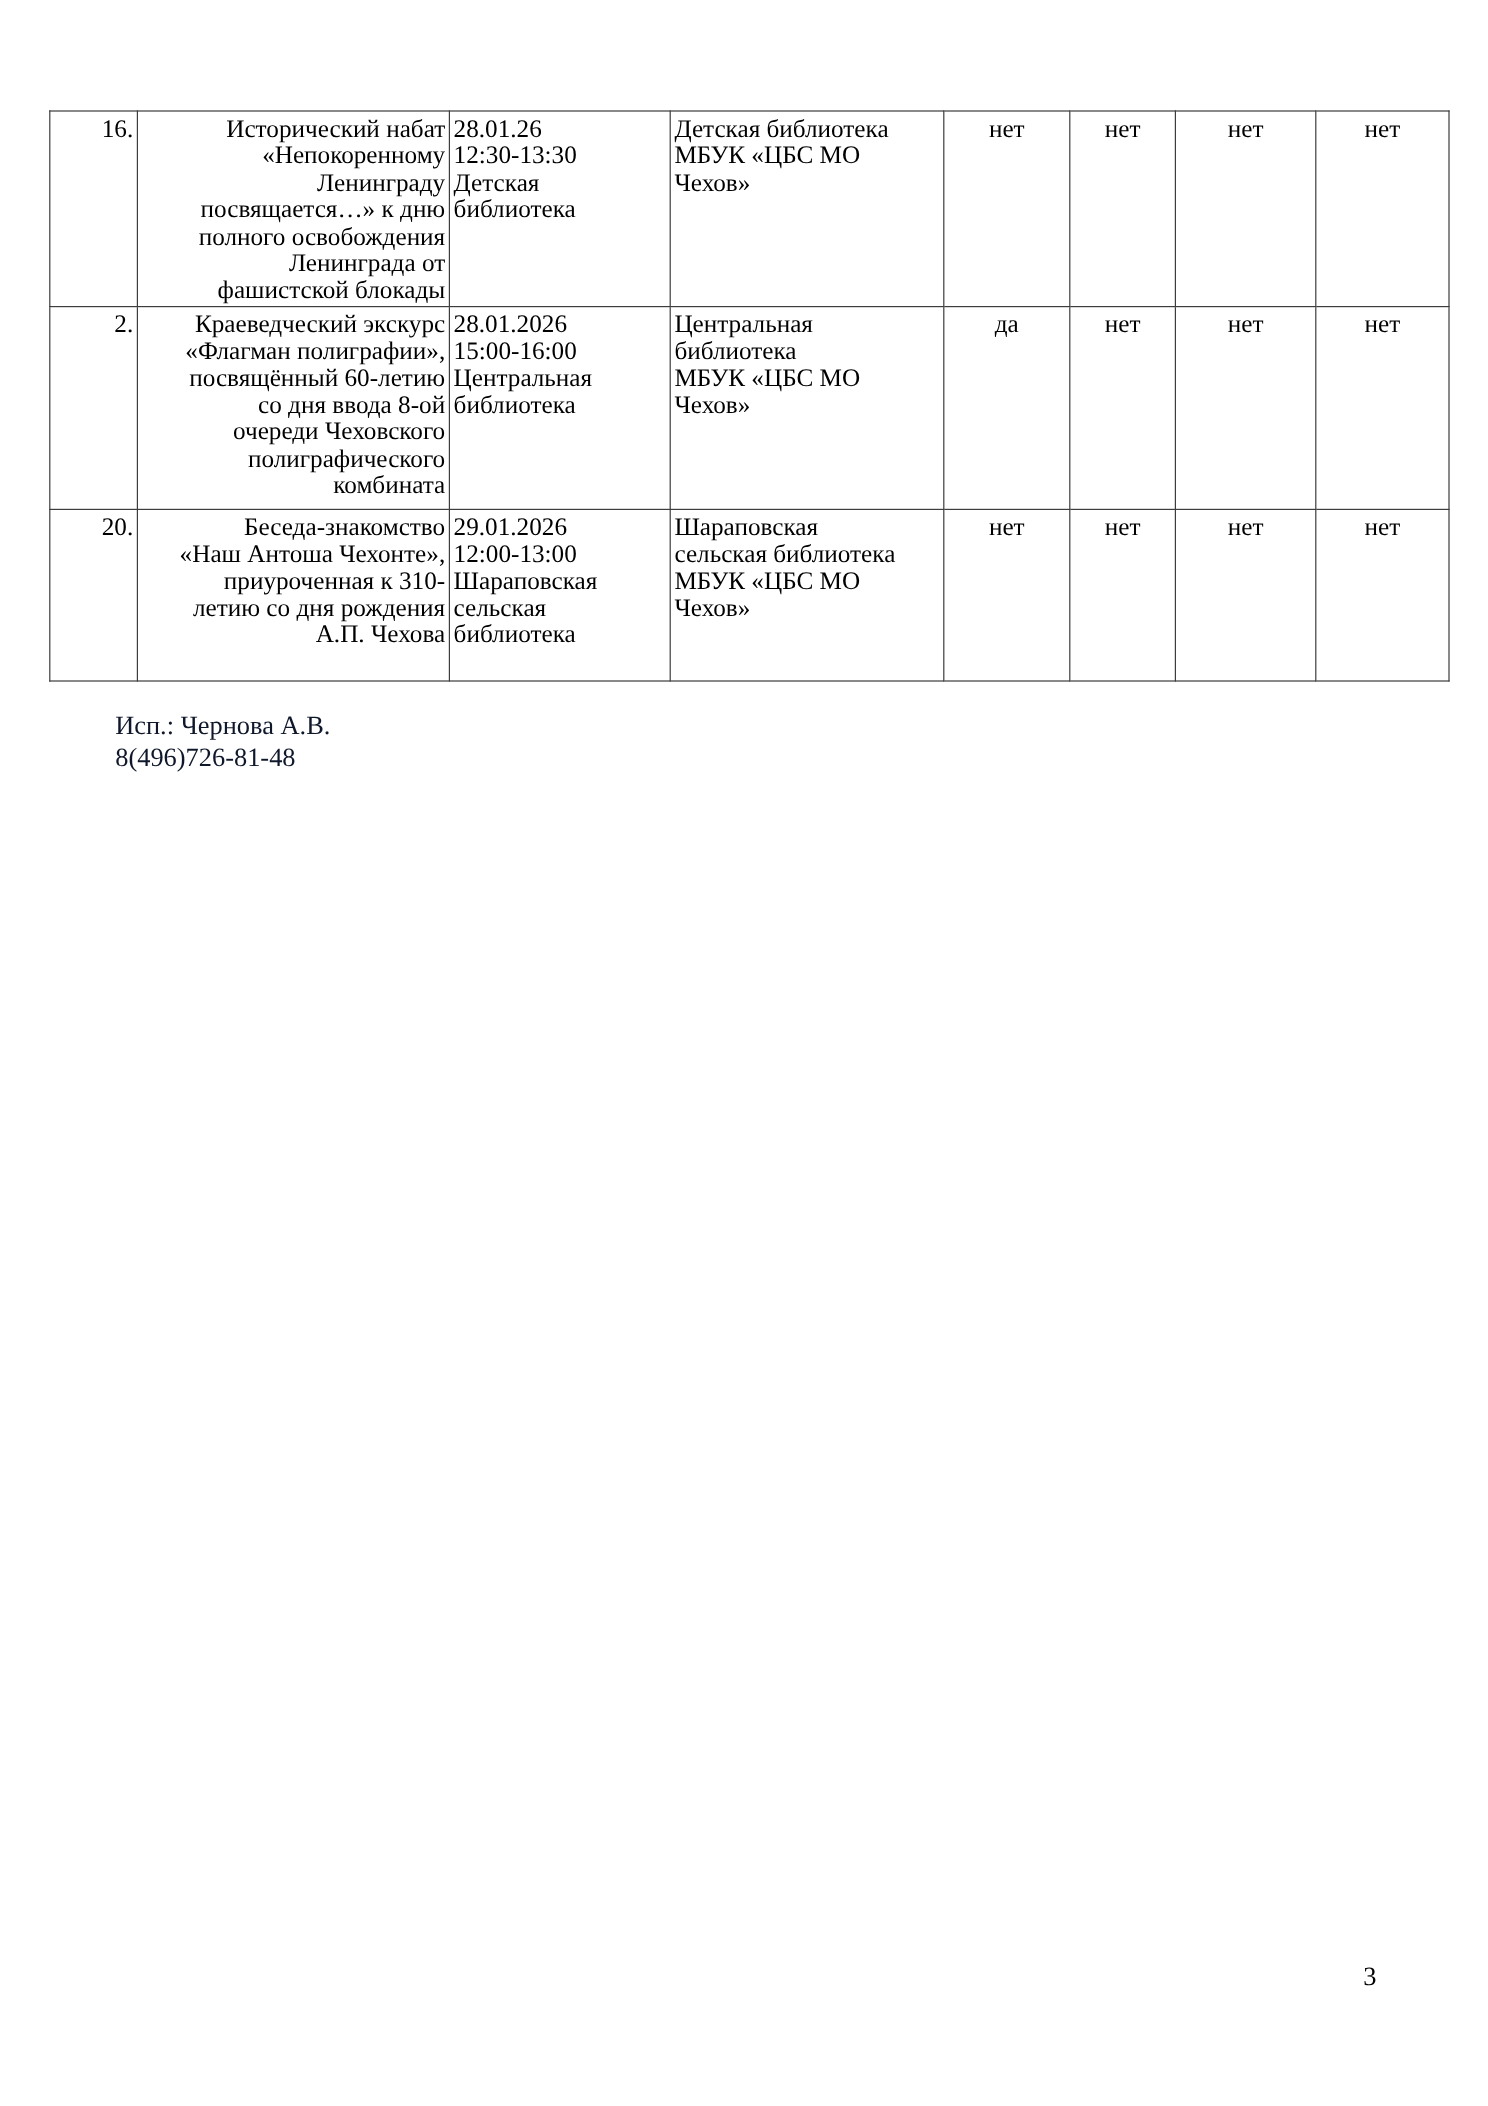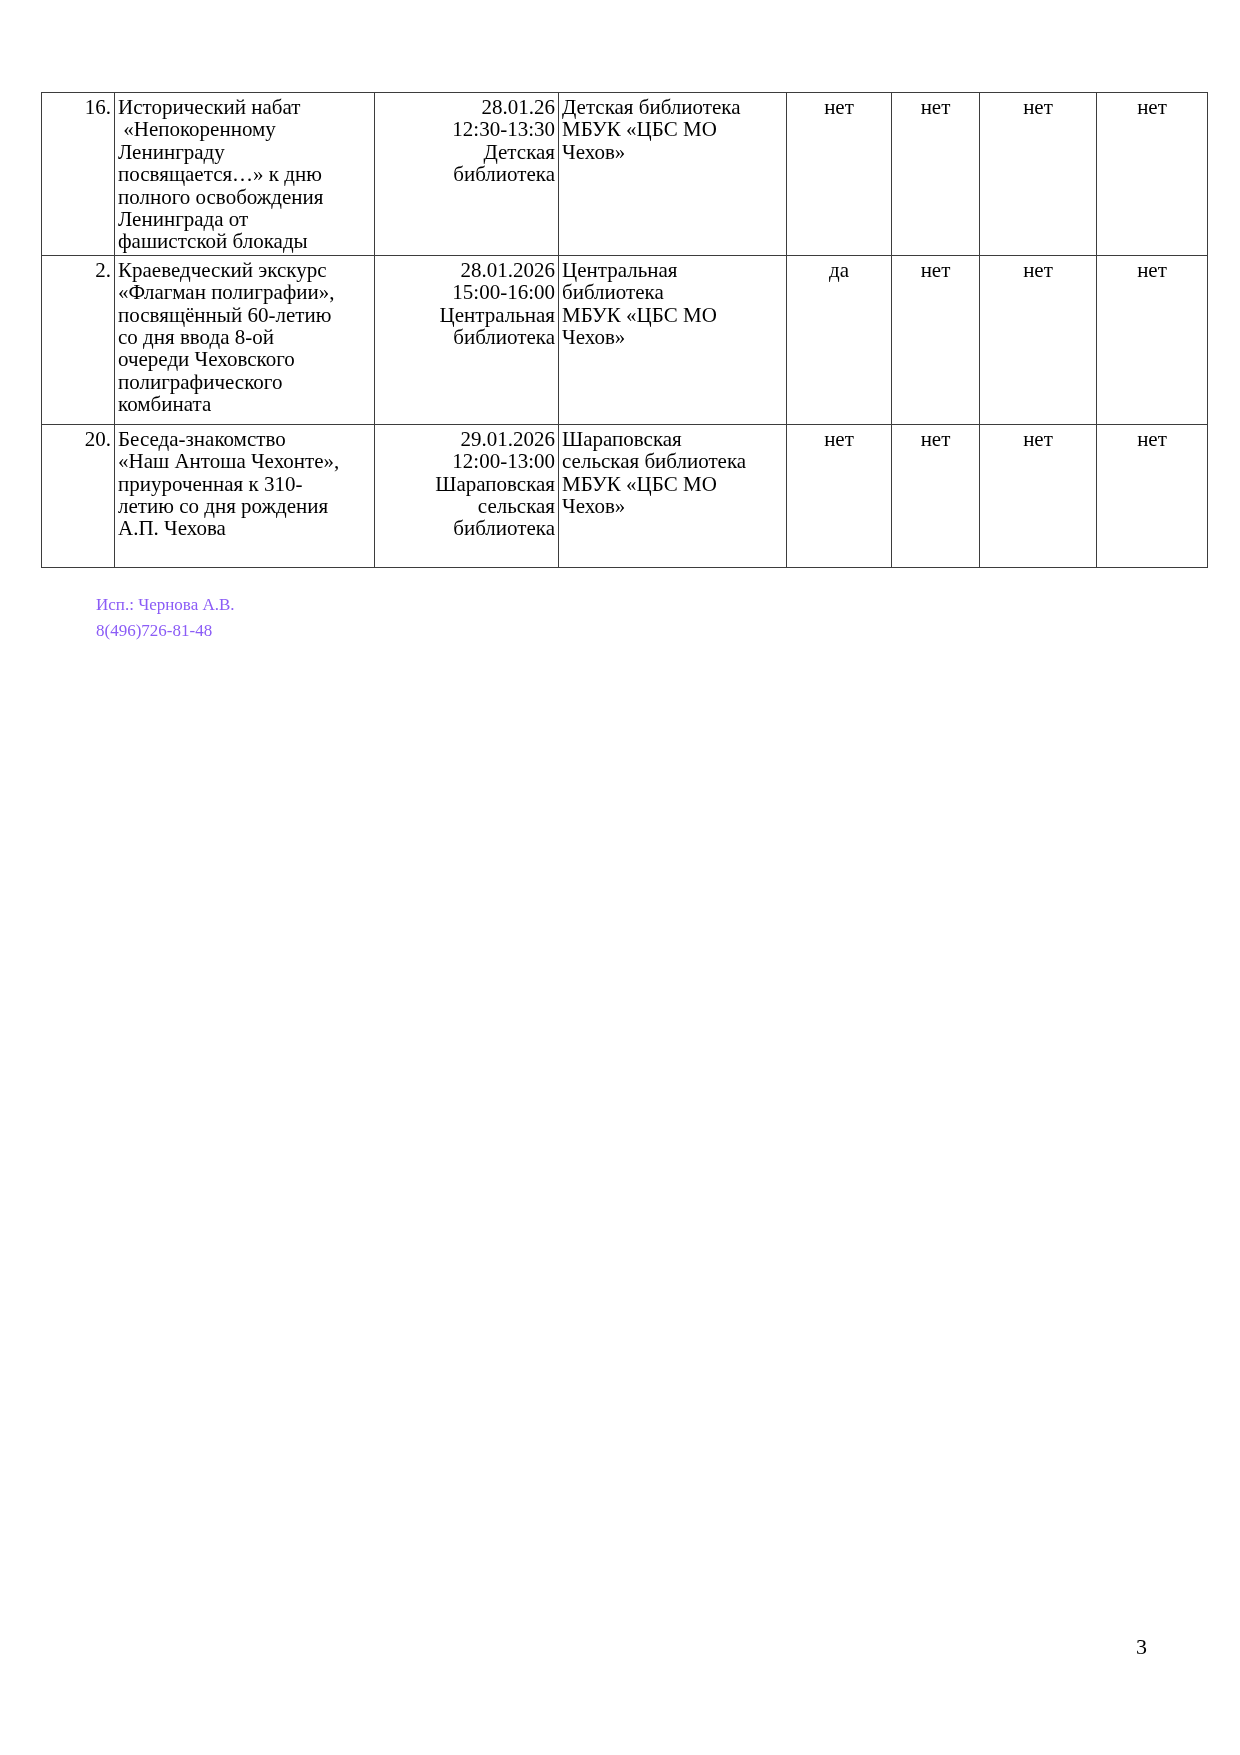--- a/index.html
+++ b/index.html
@@ -24,34 +24,34 @@
   table.events td {
     border: 1.5px solid #3d3d3d;
     vertical-align: top;
     font-size: 21px;
     line-height: 22.4px;
     white-space: pre-line;
     padding: 3px 3px 2px 3px;
     overflow: hidden;
   }
   td.c-num   { text-align: right; padding-right: 5px; }
-  td.c-title { text-align: left;  padding-left: 10px; padding-right: 4px; }
-  td.c-dt    { text-align: right; }
+  td.c-title { text-align: right;  padding-left: 10px; padding-right: 4px; }
+  td.c-dt    { text-align: left; }
   td.c-org   { text-align: left; }
   td.c-flag  { text-align: center; }
   tr.r16 { height: 160px; }
   tr.r17 { height: 169px; }
   tr.r18 { height: 143px; }
   .doc-footer {
     position: absolute;
     left: 88px;
     top: 586px;
-    font-size: 17px;
+    font-size: 22px;
     line-height: 22px;
-    color: #8b5cf6;
+    color: #0f172a;
   }
   .page-number {
     position: absolute;
     left: 1130px;
     top: 1628px;
     font-size: 22px;
     line-height: 26px;
     color: #000000;
   }
 </style>

